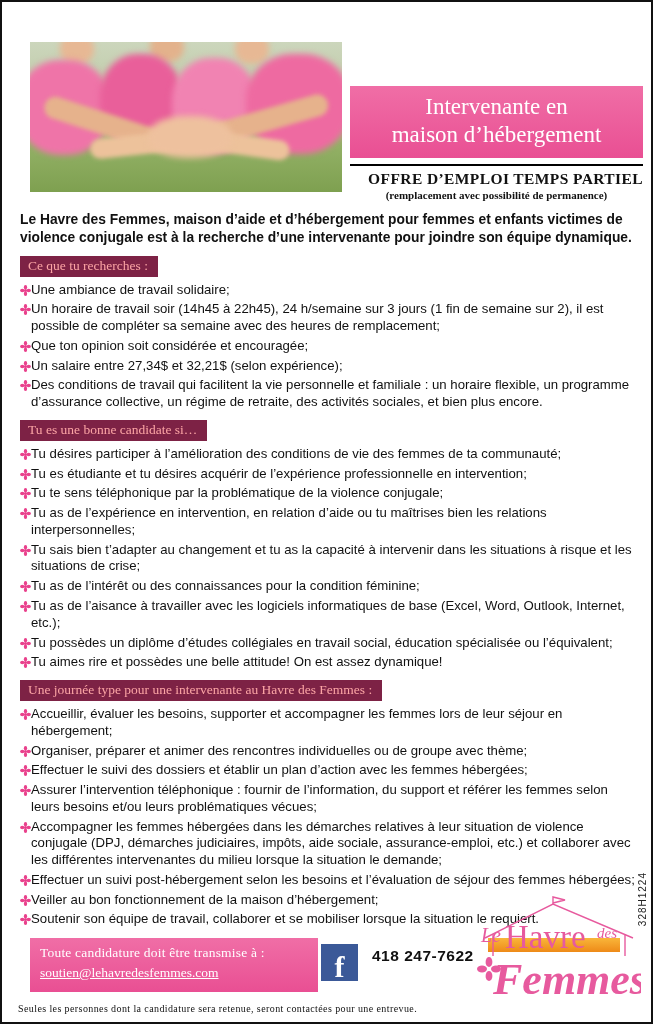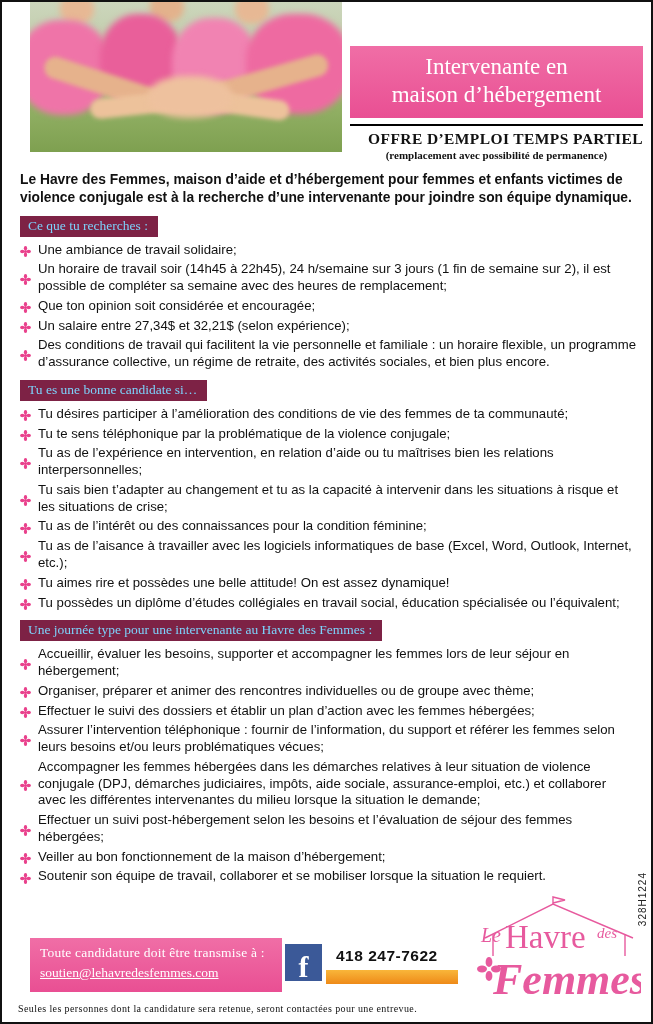--- a/index.html
+++ b/index.html
@@ -1,55 +1,55 @@
 <!DOCTYPE html>
 <html style="--pink: #f06ea6; --pink-dark: #e94f93; --maroon: #7d2245; --bullet: #e9418c; --facebook-blue: #3b5998; --orange-1: #f9b63a; --orange-2: #ee8a18; --logo-pink: #e75a9e;"><head>
 <meta charset="utf-8">
 <style>
   html,body{margin:0;padding:0;}
   body{width:653px;height:1024px;background:#ffffff;}
   .page{position:relative;width:653px;height:1024px;background:#fff;border:2px solid #111;
         box-sizing:border-box;overflow:hidden;font-family:"Liberation Sans",sans-serif;color:#111;}
 
   
-  .top{display:flex;padding:0 8px 0 28px;gap:8px;}
+  .top{display:flex;padding:24px 8px 0 28px;gap:8px;margin-top:16px;}
   .photo{position:relative;flex:none;width:312px;height:150px;overflow:hidden;
          background:linear-gradient(180deg,#ccd6bc 0%,#bcc9a4 40%,#93b166 68%,#7ea050 100%);}
   .photo .blob{position:absolute;border-radius:45%;filter:blur(3px);}
   .photo .arm{position:absolute;border-radius:12px;filter:blur(2px);}
   .head-right{flex:1;display:flex;flex-direction:column;text-align:center;}
   .title-box{margin-top:44px;background:linear-gradient(180deg,var(--pink,#f06ea6),var(--pink-dark,#e94f93));
              color:#fff;font-family:"Liberation Serif",serif;font-size:23px;line-height:1.22;padding:7px 2px 9px;}
   .title-line{display:block;}
   .rule{border-top:2px solid #000;margin-top:6px;}
   .subtitle{font-family:"Liberation Serif",serif;font-weight:700;font-size:15.5px;margin-top:4px;letter-spacing:.4px;text-align:right;}
   .subnote{font-family:"Liberation Serif",serif;font-weight:700;font-size:11px;margin-top:1px;}
 
   
   .intro{margin:10px 8px 0 18px;font-weight:700;font-size:13.8px;line-height:1.32;}
   .sections{margin:2px 14px 0 18px;}
-  .sec-bar{display:inline-block;background:var(--maroon,#7d2245);color:#7dd3fc;
+  .sec-bar{display:inline-block;background:var(--maroon,#7d2245);color:#fca5a5;
            font-family:"Liberation Serif",serif;font-size:13.5px;padding:2px 10px 3px 8px;margin:6px 0 3px;}
   .bullets{list-style:none;margin:0;padding:0;}
-  .bullets li{display:flex;align-items:center;gap:7px;font-size:13.2px;line-height:1.27;margin:2px 0 3px;}
+  .bullets li{display:flex;align-items:flex-start;font-size:13.2px;line-height:1.27;margin:2px 0 3px;}
   .bullets svg{flex:none;margin-top:3px;}
 
   
   .mask{position:absolute;left:2px;right:2px;bottom:2px;height:86px;background:#fff;z-index:2;}
   .bottom-row{position:absolute;left:28px;bottom:30px;display:flex;align-items:flex-start;z-index:3;}
-  .contact-box{width:252px;height:54px;box-sizing:border-box;
+  .contact-box{width:288px;height:54px;box-sizing:border-box;
                background:linear-gradient(180deg,var(--pink,#f06ea6),var(--pink-dark,#e94f93));
                color:#fff;padding:7px 10px 0;}
   .contact-label{font-family:"Liberation Serif",serif;font-size:13.5px;letter-spacing:.2px;}
   .contact-email{display:inline-block;margin-top:4px;color:#fff;font-size:13.5px;text-decoration:underline;
                  cursor:pointer;font-family:"Liberation Serif",serif;}
   .fb{flex:none;width:37px;height:37px;margin:6px 0 0 3px;background:var(--facebook-blue,#3b5998);color:#fff;
       font-family:"Liberation Serif",serif;font-weight:700;font-size:30px;display:flex;align-items:flex-end;
       justify-content:center;overflow:hidden;line-height:.95;cursor:pointer;}
-  .phone-col{display:flex;flex-direction:column;margin-left:4px;}
+  .phone-col{display:flex;margin-left:4px;}
   .phone{font-weight:700;font-size:15.5px;letter-spacing:.5px;padding:9px 14px 5px 10px;}
   .orange-bar{height:14px;width:132px;background:linear-gradient(180deg,var(--orange-1,#f9b63a),var(--orange-2,#ee8a18));}
 
   .logo{position:absolute;right:10px;bottom:16px;width:164px;height:110px;z-index:3;}
   .logo text{fill:var(--logo-pink,#e75a9e);}
   .logo .roman{font-family:"Liberation Serif",serif;}
   .logo .script{font-family:"Liberation Serif",serif;font-style:italic;}
   .logo line,.logo polyline{stroke:var(--logo-pink,#e75a9e);fill:none;stroke-width:1.4;}
   .logo .flower{fill:var(--logo-pink,#e75a9e);stroke:none;}
 
@@ -175,20 +175,32 @@
           <li>
             <svg width="11" height="11" viewBox="0 0 12 12">
               <g fill="#e9418c">
                 <ellipse cx="6" cy="2.5" rx="1.8" ry="2.4"></ellipse>
                 <ellipse cx="6" cy="9.5" rx="1.8" ry="2.4"></ellipse>
                 <ellipse cx="2.5" cy="6" rx="2.4" ry="1.8"></ellipse>
                 <ellipse cx="9.5" cy="6" rx="2.4" ry="1.8"></ellipse>
                 <circle cx="6" cy="6" r="1.7"></circle>
               </g>
             </svg>
+            <span>Tu es étudiante et tu désires acquérir de l’expérience professionnelle en intervention;</span>
+          </li>
+          <li>
+            <svg width="11" height="11" viewBox="0 0 12 12">
+              <g fill="#e9418c">
+                <ellipse cx="6" cy="2.5" rx="1.8" ry="2.4"></ellipse>
+                <ellipse cx="6" cy="9.5" rx="1.8" ry="2.4"></ellipse>
+                <ellipse cx="2.5" cy="6" rx="2.4" ry="1.8"></ellipse>
+                <ellipse cx="9.5" cy="6" rx="2.4" ry="1.8"></ellipse>
+                <circle cx="6" cy="6" r="1.7"></circle>
+              </g>
+            </svg>
             <span>Tu te sens téléphonique par la problématique de la violence conjugale;</span>
           </li>
           <li>
             <svg width="11" height="11" viewBox="0 0 12 12">
               <g fill="#e9418c">
                 <ellipse cx="6" cy="2.5" rx="1.8" ry="2.4"></ellipse>
                 <ellipse cx="6" cy="9.5" rx="1.8" ry="2.4"></ellipse>
                 <ellipse cx="2.5" cy="6" rx="2.4" ry="1.8"></ellipse>
                 <ellipse cx="9.5" cy="6" rx="2.4" ry="1.8"></ellipse>
                 <circle cx="6" cy="6" r="1.7"></circle>
@@ -235,33 +247,33 @@
           <li>
             <svg width="11" height="11" viewBox="0 0 12 12">
               <g fill="#e9418c">
                 <ellipse cx="6" cy="2.5" rx="1.8" ry="2.4"></ellipse>
                 <ellipse cx="6" cy="9.5" rx="1.8" ry="2.4"></ellipse>
                 <ellipse cx="2.5" cy="6" rx="2.4" ry="1.8"></ellipse>
                 <ellipse cx="9.5" cy="6" rx="2.4" ry="1.8"></ellipse>
                 <circle cx="6" cy="6" r="1.7"></circle>
               </g>
             </svg>
+            <span>Tu possèdes un diplôme d’études collégiales en travail social, éducation spécialisée ou l’équivalent;</span>
+          </li>
+          <li>
+            <svg width="11" height="11" viewBox="0 0 12 12">
+              <g fill="#e9418c">
+                <ellipse cx="6" cy="2.5" rx="1.8" ry="2.4"></ellipse>
+                <ellipse cx="6" cy="9.5" rx="1.8" ry="2.4"></ellipse>
+                <ellipse cx="2.5" cy="6" rx="2.4" ry="1.8"></ellipse>
+                <ellipse cx="9.5" cy="6" rx="2.4" ry="1.8"></ellipse>
+                <circle cx="6" cy="6" r="1.7"></circle>
+              </g>
+            </svg>
             <span>Tu aimes rire et possèdes une belle attitude! On est assez dynamique!</span>
-          </li>
-          <li>
-            <svg width="11" height="11" viewBox="0 0 12 12">
-              <g fill="#e9418c">
-                <ellipse cx="6" cy="2.5" rx="1.8" ry="2.4"></ellipse>
-                <ellipse cx="6" cy="9.5" rx="1.8" ry="2.4"></ellipse>
-                <ellipse cx="2.5" cy="6" rx="2.4" ry="1.8"></ellipse>
-                <ellipse cx="9.5" cy="6" rx="2.4" ry="1.8"></ellipse>
-                <circle cx="6" cy="6" r="1.7"></circle>
-              </g>
-            </svg>
-            <span>Tu possèdes un diplôme d’études collégiales en travail social, éducation spécialisée ou l’équivalent;</span>
           </li>
         </ul>
     </div>
     <div class="section">
       <span class="sec-bar">Une journée type pour une intervenante au Havre des Femmes :</span>
       <ul class="bullets">
           <li>
             <svg width="11" height="11" viewBox="0 0 12 12">
               <g fill="#e9418c">
                 <ellipse cx="6" cy="2.5" rx="1.8" ry="2.4"></ellipse>

